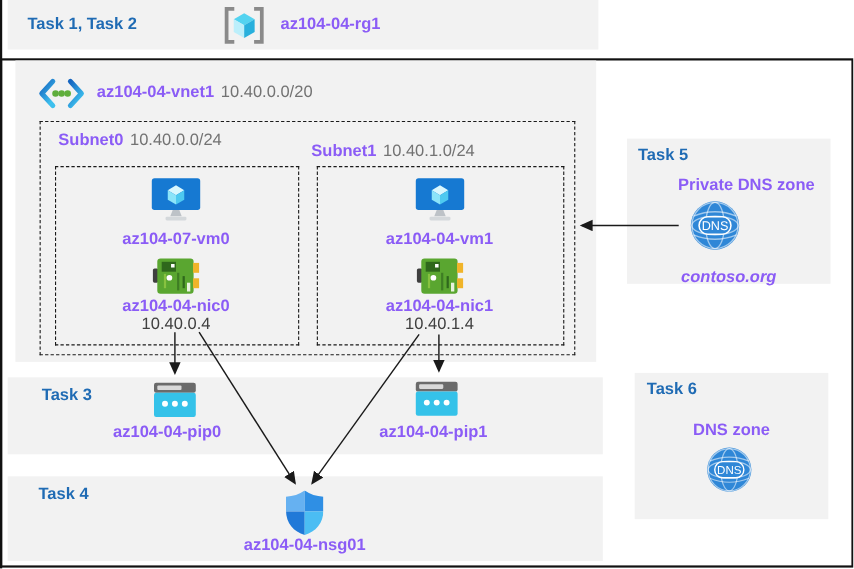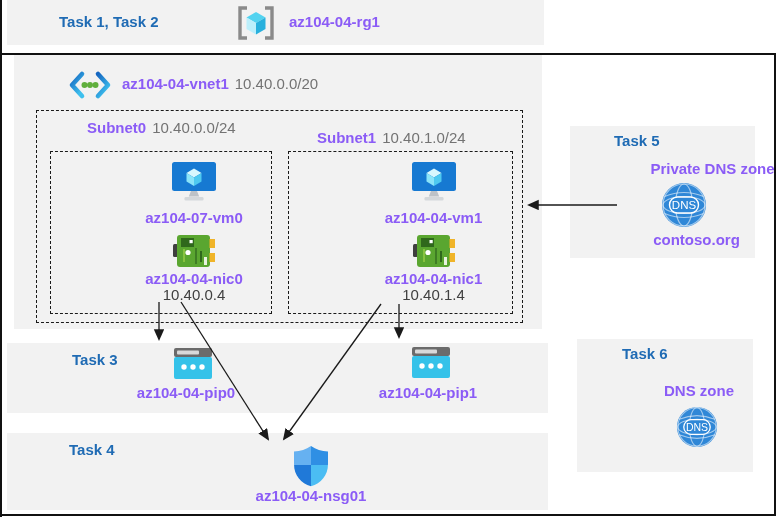--- a/index.html
+++ b/index.html
@@ -1,18 +1,18 @@
 <!DOCTYPE html>
 <html><head>
 <meta charset="utf-8">
 <style>
   html,body{margin:0;padding:0;background:#fff;}
   #page{position:relative;width:776px;height:517px;background:#fff;overflow:hidden;
         font-family:"Liberation Sans",sans-serif;-webkit-font-smoothing:antialiased;}
-  .abs{position:absolute;margin-left:34px;}
+  .abs{position:absolute;}
   .panel{position:absolute;background:#F2F2F2;}
   .left-edge{position:absolute;left:0;top:0;width:2px;height:517px;background:#111;}
   .container{position:absolute;left:0;top:53px;width:772px;height:459px;border:2px solid #111;background:transparent;}
   .task-label{color:#1F6BB4;font-weight:bold;font-size:15px;line-height:18px;}
   .res-name{color:#8b5cf6;font-weight:bold;font-size:15px;line-height:18px;}
   .sub-text{color:#404040;font-size:15px;line-height:18px;}
   .inline-cidr{margin-left:6px;font-weight:normal;color:#737373;}
   .dashed{position:absolute;border:1px dashed #1a1a1a;}
   .ctr{text-align:center;}
   #arrows{position:absolute;left:0;top:0;width:776px;height:517px;pointer-events:none;z-index:9;}
@@ -183,21 +183,21 @@
         <circle cx="23" cy="23" r="21"></circle>
         <ellipse cx="23" cy="23" rx="21" ry="8.5"></ellipse>
         <ellipse cx="23" cy="23" rx="8.5" ry="21"></ellipse>
         <path d="M3.5,14.5 Q23,6.5 42.5,14.5"></path>
         <path d="M3.5,31.5 Q23,39.5 42.5,31.5"></path>
       </g>
       <rect x="8.5" y="15" width="29" height="16" rx="8" fill="#2F87D7" stroke="#fff" stroke-width="1.4"></rect>
       <text x="23" y="27.3" text-anchor="middle" font-family="Liberation Sans, sans-serif" font-size="11.5" fill="#fff">DNS</text>
     </svg>
   </span>
-  <div class="abs res-name ctr" style="left:570px;top:231px;width:185px;">contoso.org</div>
+  <div class="abs res-name ctr" style="left:570px;top:243px;width:185px;font-style:italic;">contoso.org</div>
 
   <div class="panel" style="left:577px;top:339px;width:176px;height:133px;"></div>
   <div class="abs task-label" style="left:588px;top:345px;">Task 6</div>
   <div class="abs res-name ctr" style="left:577px;top:382px;width:176px;">DNS zone</div>
   <span class="abs" style="left:642px;top:406px;">
     <svg width="42" height="42" viewBox="0 0 46 46">
       <circle cx="23" cy="23" r="22" fill="#2F87D7"></circle>
       <g fill="none" stroke="rgba(255,255,255,0.55)" stroke-width="1.2">
         <circle cx="23" cy="23" r="21"></circle>
         <ellipse cx="23" cy="23" rx="21" ry="8.5"></ellipse>

